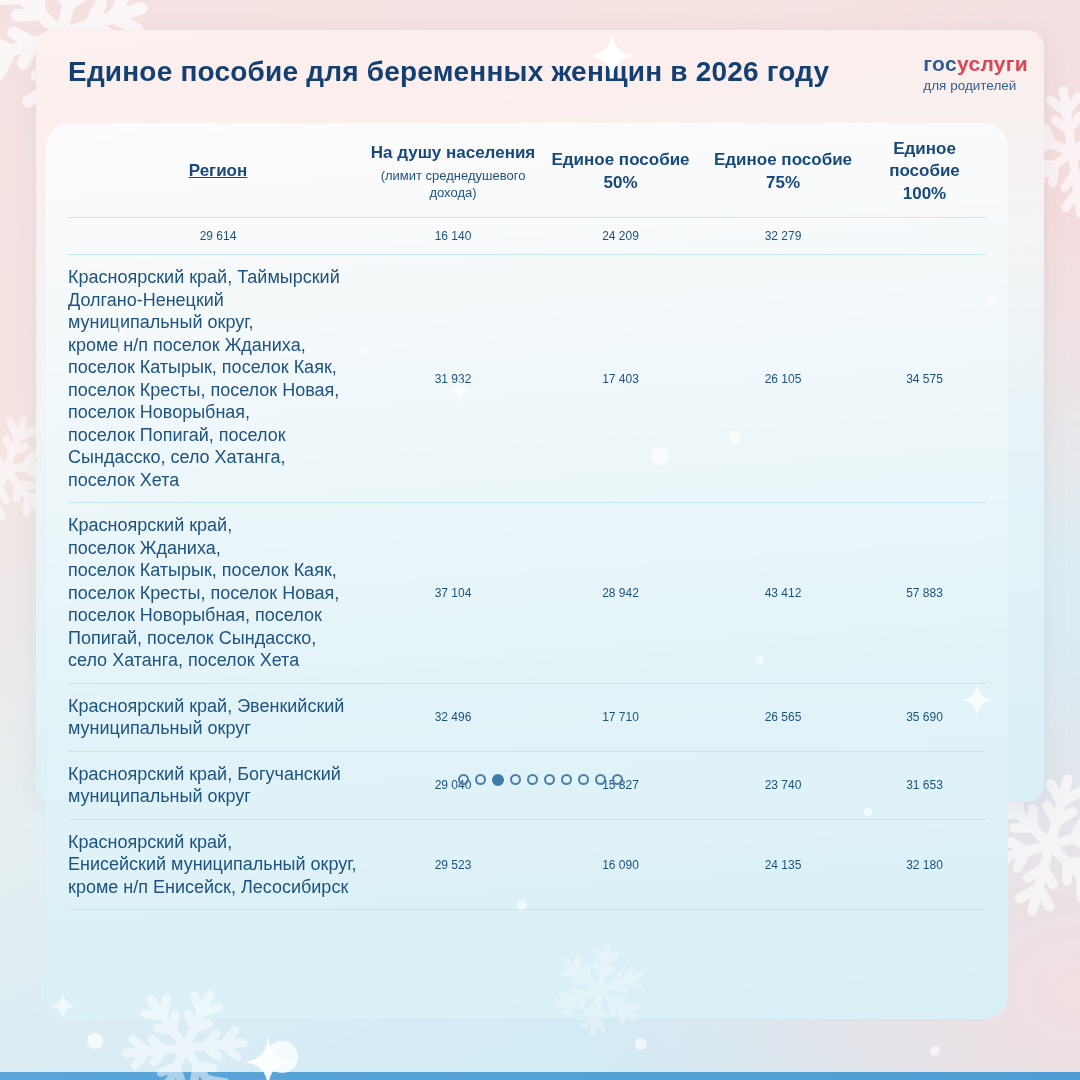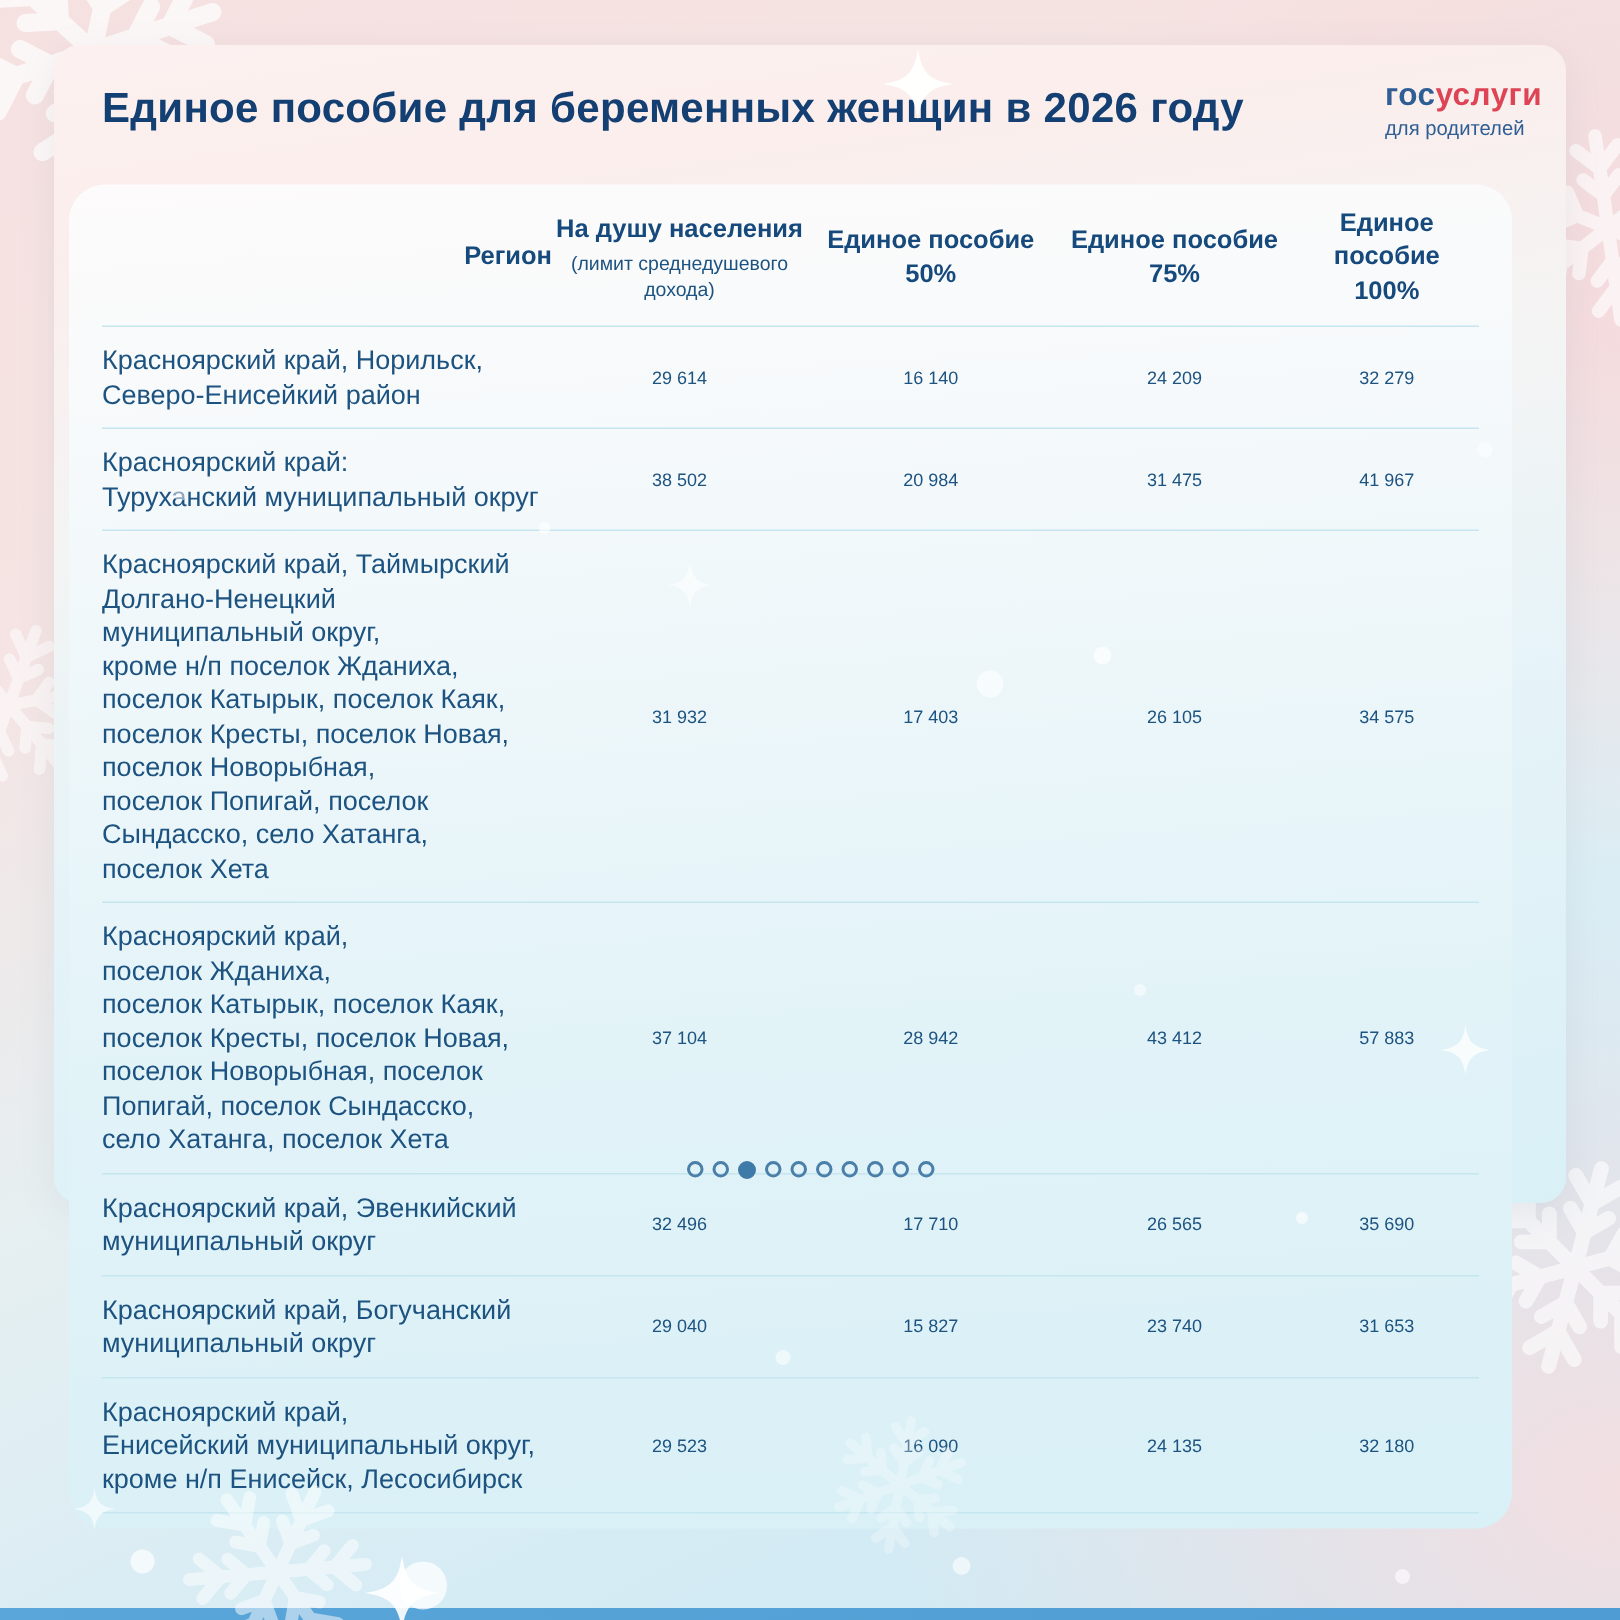--- a/index.html
+++ b/index.html
@@ -40,21 +40,21 @@
     padding:0 22px;
   }
   .trow {
     display:grid;
     grid-template-columns:300px 170px 165px 160px 1fr;
     align-items:center;
     border-bottom:1px solid #c6e6ef;
   }
   .thead { padding:15px 0 12px; border-bottom:1px solid #c6e6ef; }
   .th { font-size:17px; font-weight:700; color:#16497c; text-align:center; line-height:1.32; }
-  .th-region { text-align:right; }
+  .th-region { text-align:center;text-decoration:underline; }
   .th-note { display:block; font-size:13px; font-weight:400; color:#1d5380; margin-top:2px; }
 
   .tr { padding:11px 0; }
   .cell-region {
     font-size:18px; color:#1d5380; line-height:1.25;
     white-space:pre-line; text-align:left;
   }
   .cell-value { font-size:12px; color:#1d5380; text-align:center; }
 
   .pagination {
@@ -135,36 +135,26 @@
         <span>Единое пособие</span><br>
         <span>75%</span>
       </div>
       <div class="th">
         <span>Единое пособие</span><br>
         <span>100%</span>
       </div>
     </div>
 
     <div class="trow tr">
-      <div class="cell-region">Красноярский край, Норильск,
-Северо-Енисейкий район</div>
       <div class="cell-value">29 614</div>
       <div class="cell-value">16 140</div>
       <div class="cell-value">24 209</div>
       <div class="cell-value">32 279</div>
     </div>
 
-    <div class="trow tr">
-      <div class="cell-region">Красноярский край:
-Туруханский муниципальный округ</div>
-      <div class="cell-value">38 502</div>
-      <div class="cell-value">20 984</div>
-      <div class="cell-value">31 475</div>
-      <div class="cell-value">41 967</div>
-    </div>
 
     <div class="trow tr">
       <div class="cell-region">Красноярский край, Таймырский
 Долгано-Ненецкий
 муниципальный округ,
 кроме н/п поселок Жданиха,
 поселок Катырык, поселок Каяк,
 поселок Кресты, поселок Новая,
 поселок Новорыбная,
 поселок Попигай, поселок

